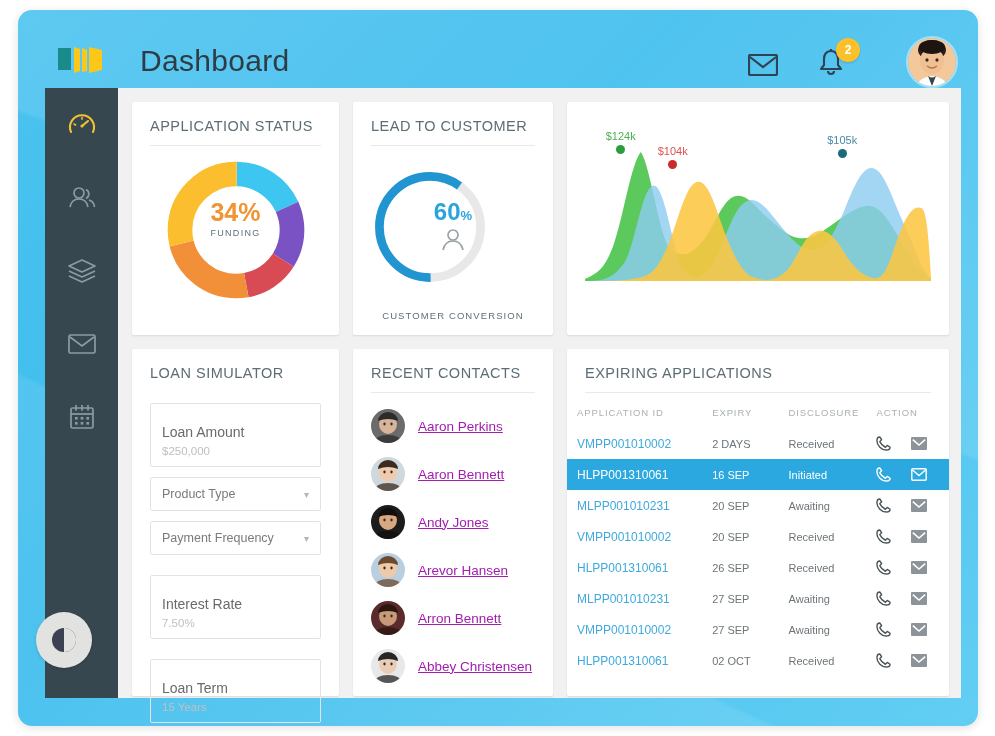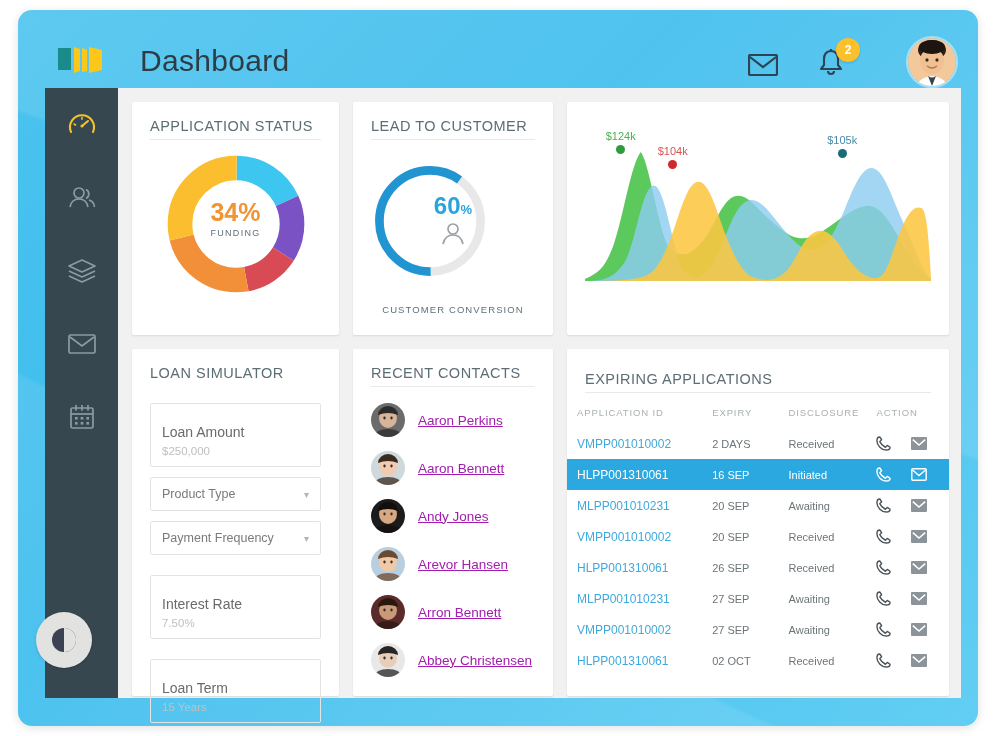--- a/index.html
+++ b/index.html
@@ -89,21 +89,21 @@
     background: #fff; border-radius: 2px;
     box-shadow: 0 1px 2px rgba(0,0,0,.10);
     padding: 16px 18px 10px 18px;
     position: relative;
   }
   .card.c1 { width: 207px; }
   .card.c2 { width: 200px; }
   .card.c3 { flex: 1; }
   .card-title {
     font-size: 14.5px; color: #5d6d74; letter-spacing: .5px;
-    padding-bottom: 5px; border-bottom: 1px solid #e9e9e9;
+    padding-bottom: 11px; border-bottom: 1px solid #e9e9e9;
     white-space: nowrap;
   }
 
   
   .donut-wrap { display: flex; align-items: center; justify-content: center;
                 height: 160px; margin-top: 4px; }
   .donut-center-a {
     position: absolute; width: 100%; text-align: center;
     left: 0; top: 50%; transform: translateY(-52%);
   }
@@ -446,21 +446,21 @@
                   <ellipse cx="13.5" cy="15" rx="1.2" ry="1.4" fill="#3a2a20"></ellipse>
                   <ellipse cx="20.5" cy="15" rx="1.2" ry="1.4" fill="#3a2a20"></ellipse>
                   <path d="M2 34 q3 -8 15 -8 q12 0 15 8Z" fill="#262626" opacity=".75"></path>
                 </svg></div>
               <div class="c-name">Abbey Christensen</div>
             </div>
           </div>
       </div>
 
       <div class="card c3" style="padding-left:0;padding-right:0">
-        <div class="card-title" style="margin:6px 18px">EXPIRING APPLICATIONS</div>
+        <div class="card-title" style="margin:0 18px">EXPIRING APPLICATIONS</div>
         <table id="apps-table">
           <thead>
             <tr>
               <th class="col-id">APPLICATION ID</th>
               <th class="col-ex">EXPIRY</th>
               <th class="col-di">DISCLOSURE</th>
               <th class="col-ac">ACTION</th>
             </tr>
           </thead>
           <tbody id="apps-body">

